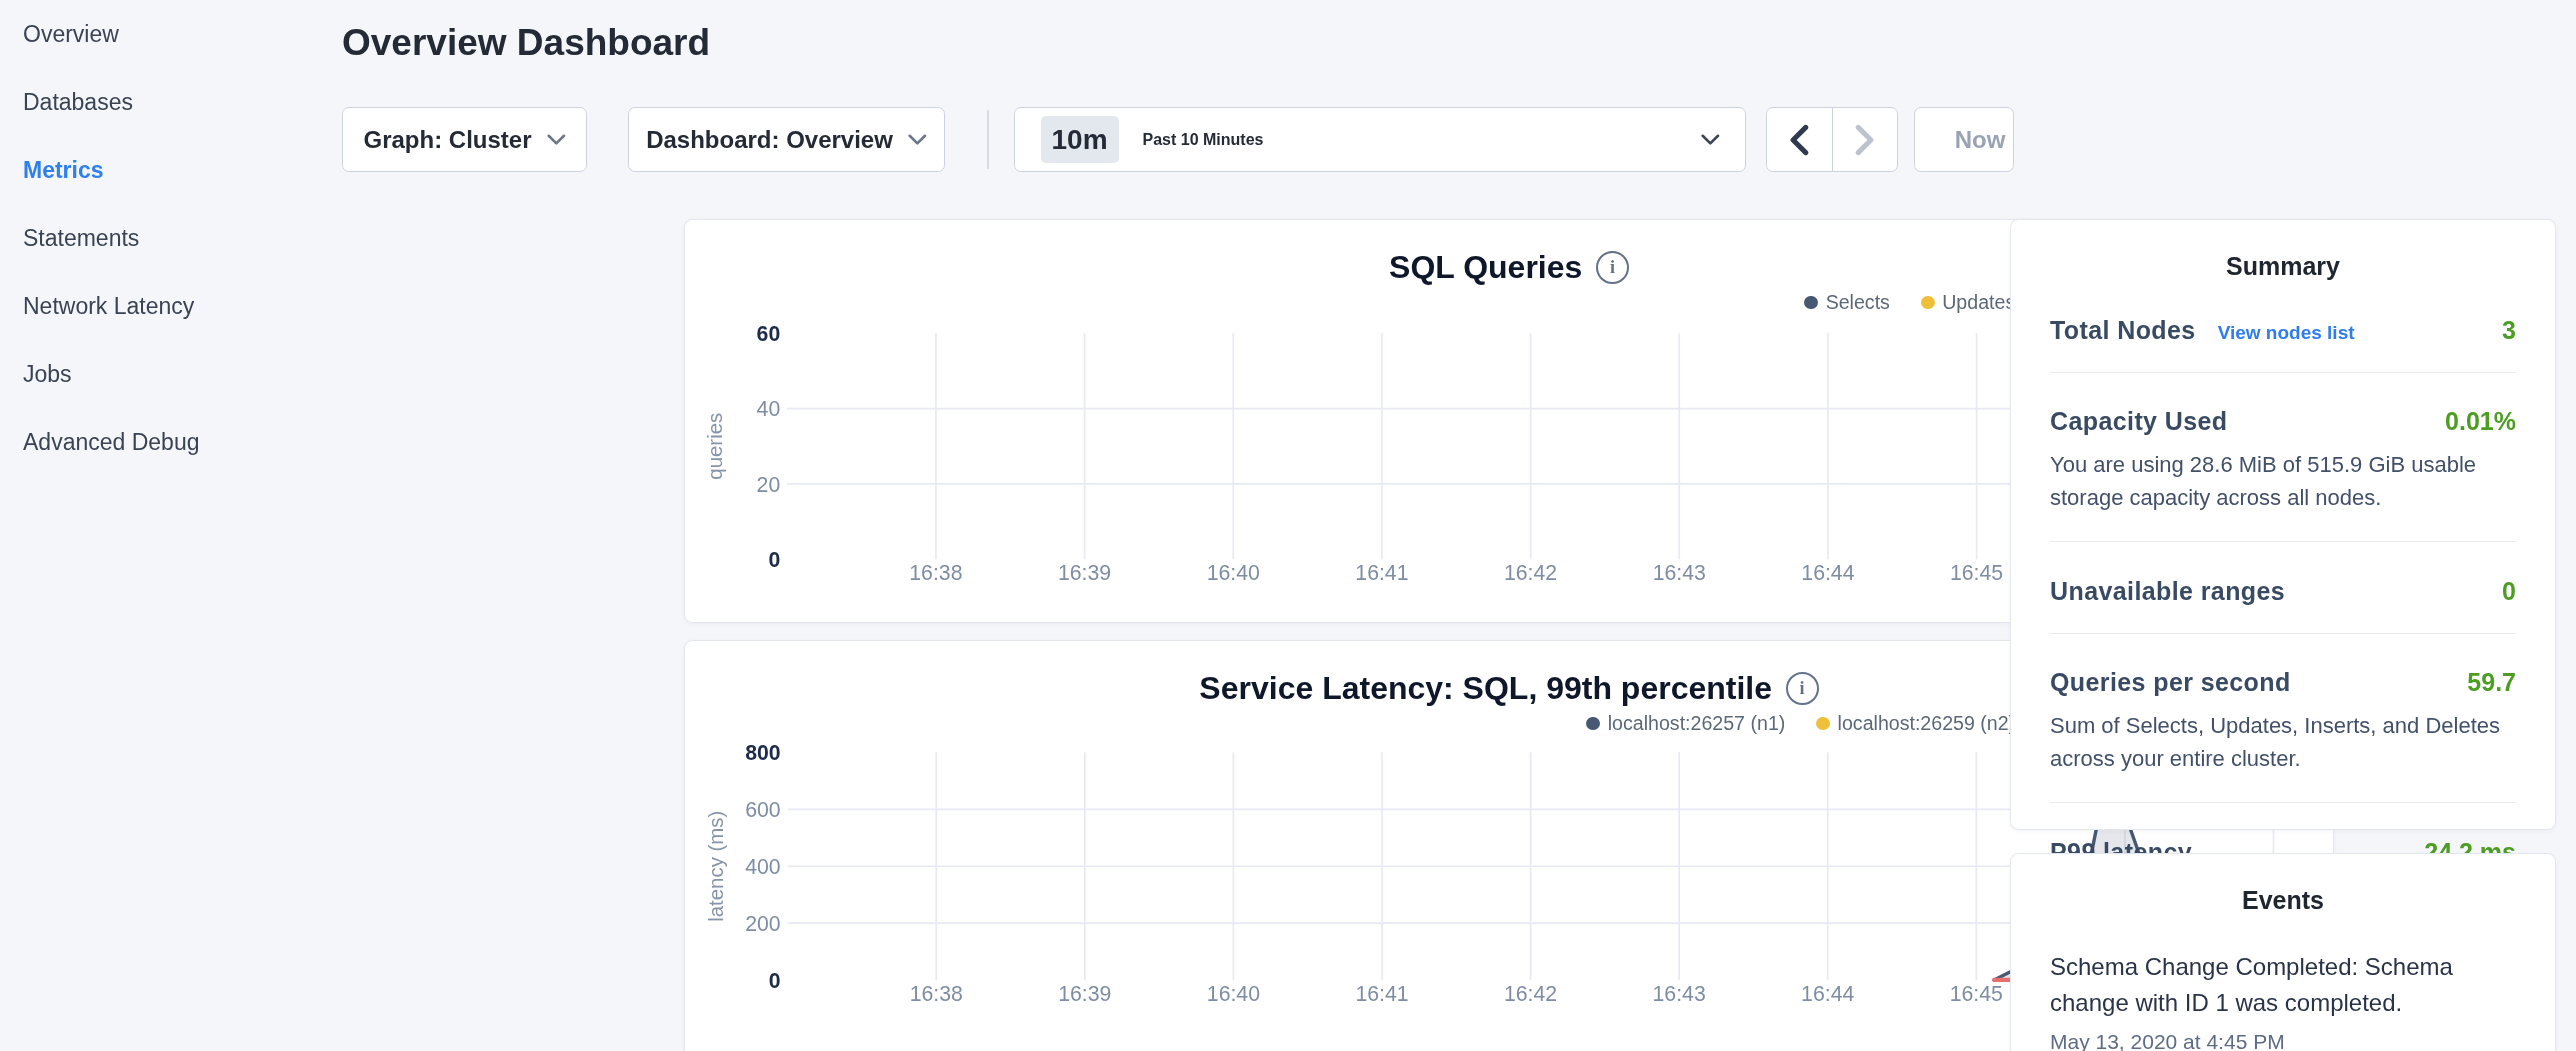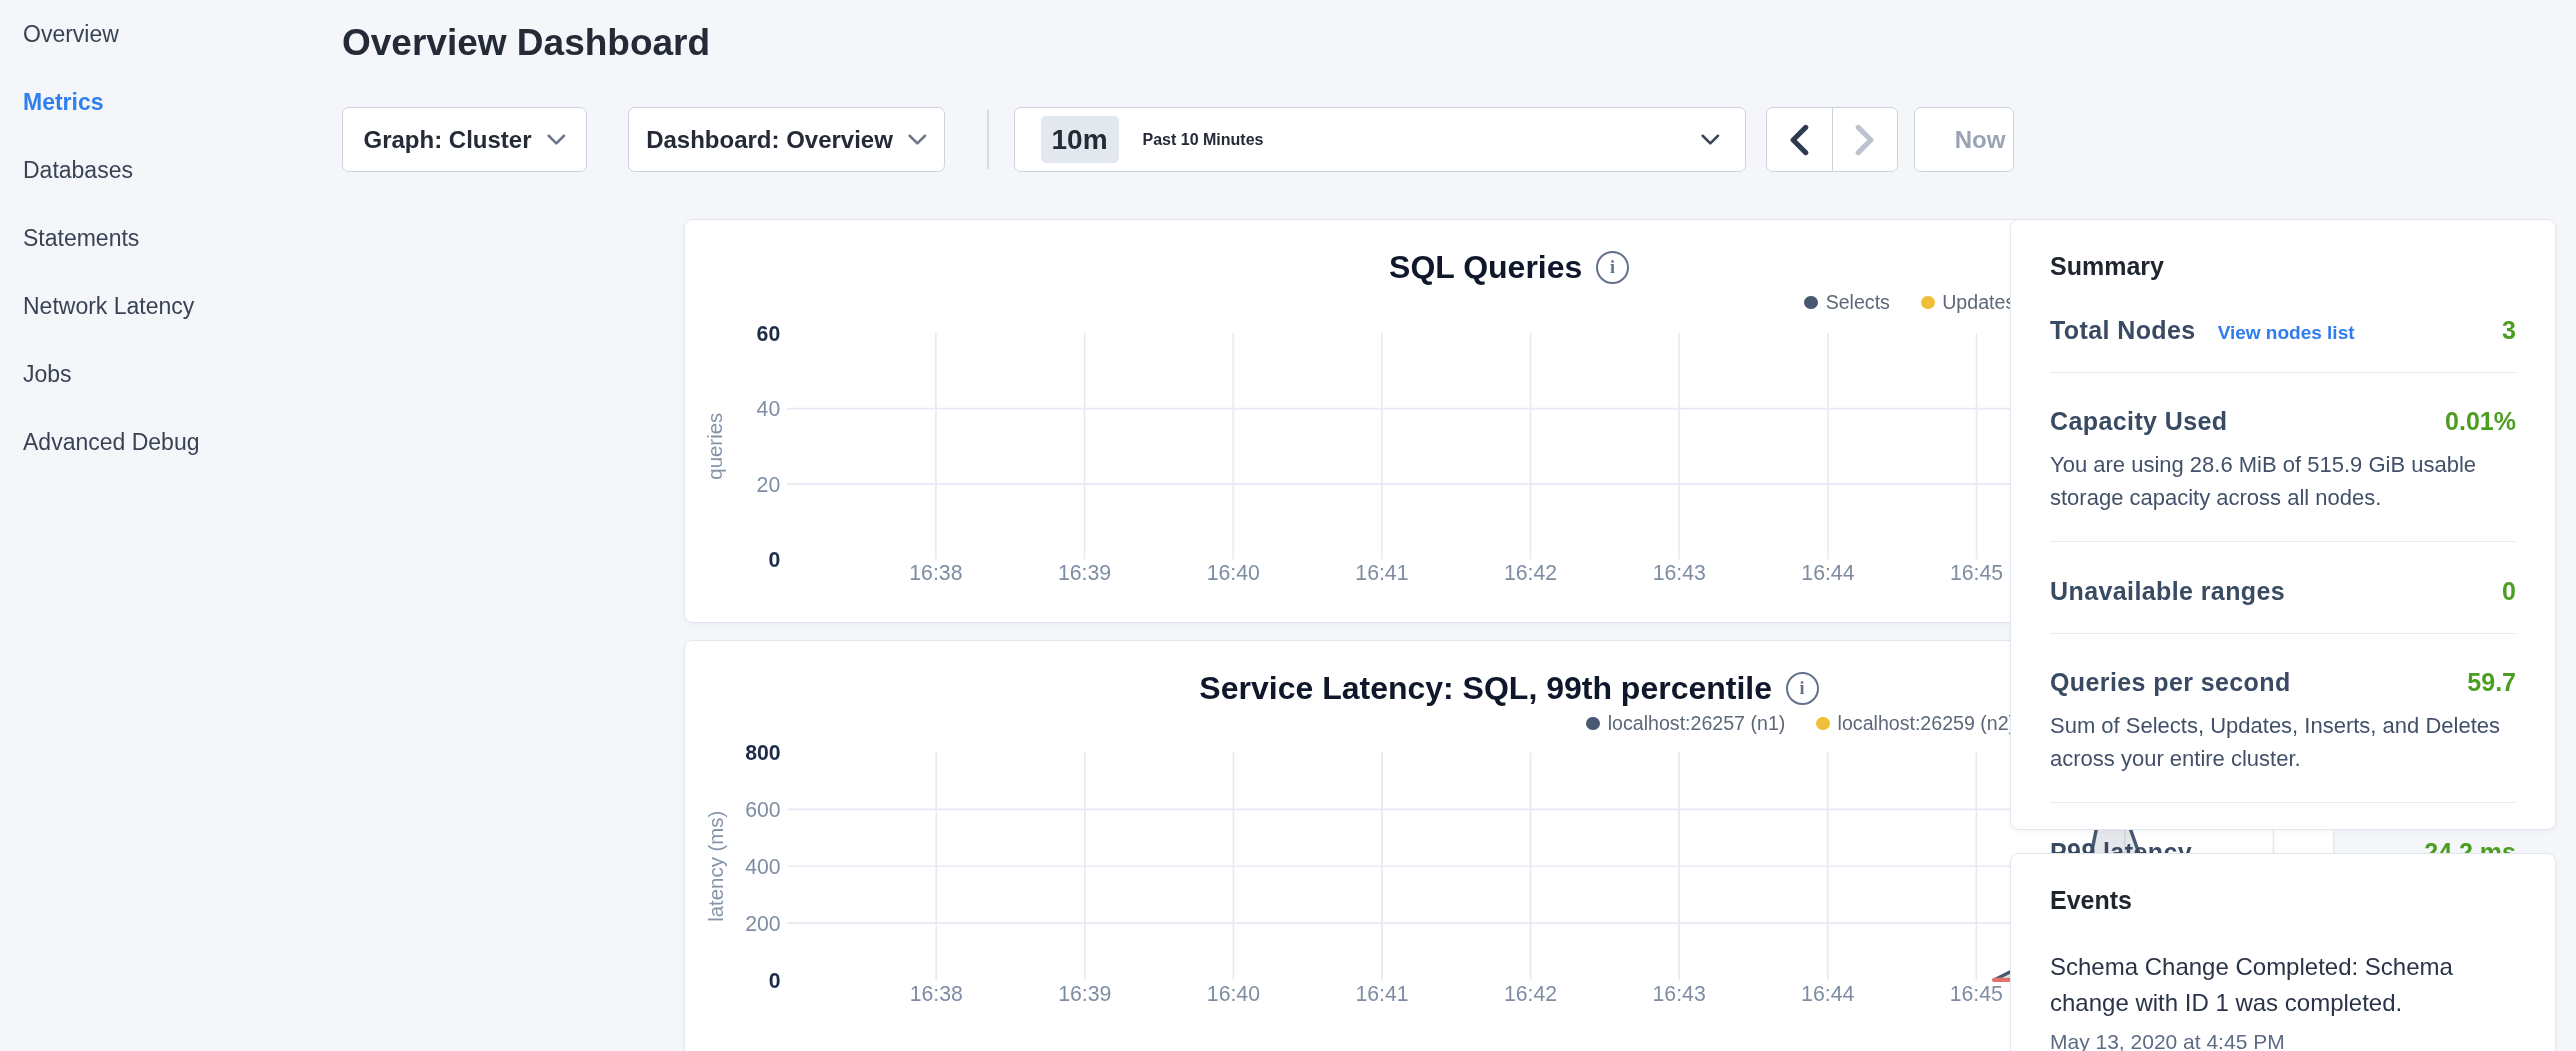--- a/index.html
+++ b/index.html
@@ -43,41 +43,41 @@
     font-family:"Liberation Serif","DejaVu Serif",serif;cursor:pointer;}
   .legend{position:absolute;right:88px;top:71px;display:flex;gap:31px;align-items:center;}
   .legend-item{display:flex;align-items:center;gap:7.7px;cursor:pointer;}
   .legend-dot{width:13.6px;height:13.6px;border-radius:50%;}
   .legend-label{font-size:19.6px;color:#5c6878;}
   svg.chart{position:absolute;left:0;top:0;}
 
   
   .summary-panel{left:2010px;top:219px;width:546px;height:611px;padding:0 39px;}
   .events-panel{left:2010px;top:853px;width:546px;height:247px;padding:0 39px;}
-  .panel-heading{margin-top:32px;text-align:left;font-size:25px;font-weight:700;color:#20262f;}
+  .panel-heading{margin-top:32px;text-align:center;font-size:25px;font-weight:700;color:#20262f;}
   .srow{padding:25.5px 0 27px 0;border-bottom:1.7px solid #e8ebf0;}
   .srow:last-child{border-bottom:none;}
   .srow-line{display:flex;align-items:baseline;margin-top:9px;}
   .srow-label{font-size:25px;font-weight:700;color:#394a63;letter-spacing:0.4px;}
   .srow-link{font-size:19px;font-weight:700;color:#2f7cf0;margin-left:22px;cursor:pointer;}
   .srow-value{margin-left:auto;font-size:25px;font-weight:700;color:#4c9e22;}
   .srow-desc{margin-top:12px;font-size:22px;line-height:1.5;color:#43506a;}
   .summary-panel .srow:first-of-type{margin-top:17px;}
   .event-text{margin-top:34px;font-size:24px;line-height:1.5;color:#2a3347;}
   .event-time{margin-top:8.5px;font-size:21px;color:#5e6b85;}
 </style>
 </head>
 <body>
 
 <div class="app">
 
   <div class="sidebar">
     <div class="nav-item">Overview</div>
+    <div class="nav-item">Databases</div>
     <div class="nav-item active">Metrics</div>
-    <div class="nav-item">Databases</div>
     <div class="nav-item">Statements</div>
     <div class="nav-item">Network Latency</div>
     <div class="nav-item">Jobs</div>
     <div class="nav-item">Advanced Debug</div>
   </div>
 
   <div class="main">
     <div class="page-title">Overview Dashboard</div>
 
     <div class="toolbar">

